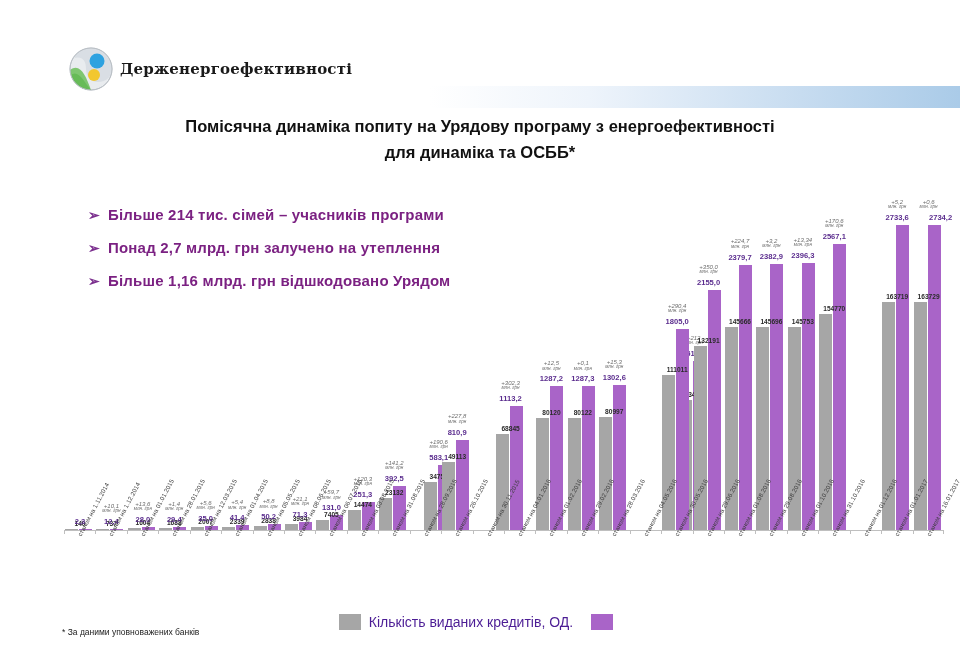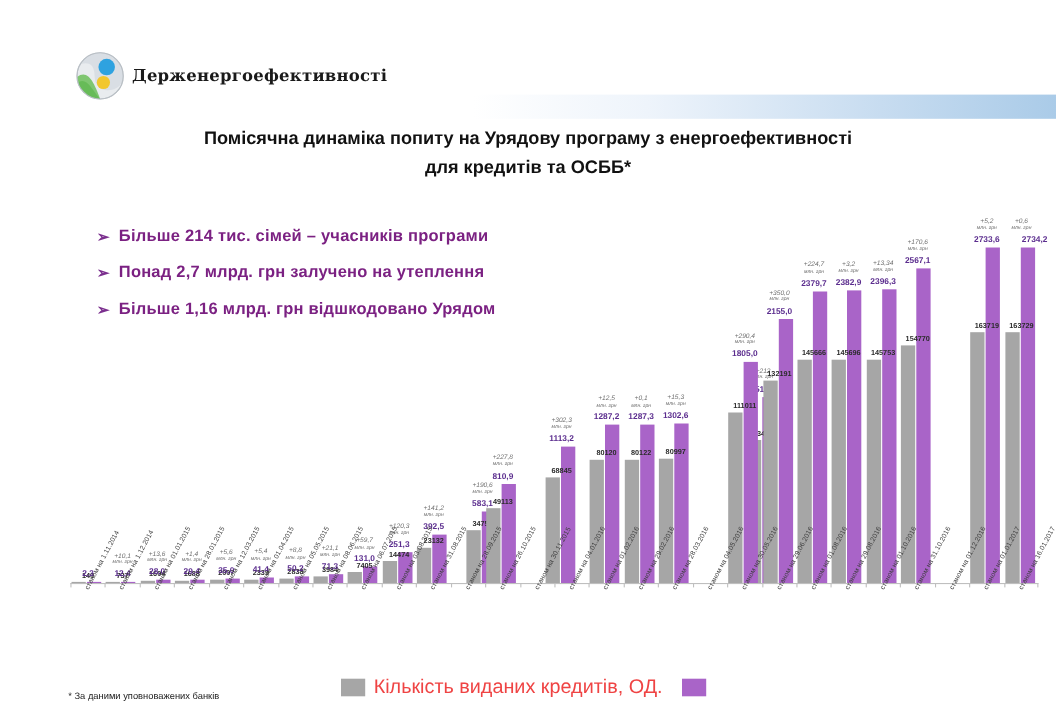--- a/index.html
+++ b/index.html
@@ -48,21 +48,21 @@
   .tick{position:absolute;top:350px;width:1px;height:4px;background:#bfbfbf;}
   
   #xlabels{position:absolute;left:64px;top:534px;width:880px;height:78px;}
   .xlab{
     position:absolute;top:0;font-size:6.2px;color:#3c3c3c;white-space:nowrap;
     transform:rotate(-62deg);transform-origin:left top;letter-spacing:.1px;
   }
   
   #legend{position:absolute;left:0;top:614px;width:960px;display:flex;justify-content:center;align-items:center;gap:10px;}
   .lg-swatch{width:22px;height:16px;display:inline-block;}
-  .lg-text{font-size:18px;color:#ef4444;white-space:nowrap;}
+  .lg-text{font-size:14px;color:#4c1d95;white-space:nowrap;}
   .lg-item{display:flex;align-items:center;gap:8px;margin-right:8px;}
   
   #footnote{position:absolute;left:62px;top:627px;font-size:8.5px;color:#222;white-space:nowrap;}
 </style>
 </head>
 <body>
 
 <div id="header">
   <div id="header-gradient"></div>
   <div id="logo">
@@ -81,21 +81,21 @@
       <circle cx="29" cy="15" r="7.5" fill="#2ea2e0"></circle>
       <circle cx="26" cy="29" r="6" fill="#f2c72e"></circle>
       <circle cx="23" cy="23" r="21" fill="none" stroke="#b9bfc5" stroke-width="1"></circle>
     </svg>
   </div>
   <div id="brand-name">Держенергоефективності</div>
 </div>
 
 <div id="title-block">
   <div class="title-line">Помісячна динаміка попиту на Урядову програму з енергоефективності</div>
-  <div class="title-line">для кредитів та ОСББ*</div>
+  <div class="title-line">для динаміка та ОСББ*</div>
 </div>
 
 <div id="bullets">
   <div class="bullet-row">
     <span class="bullet-marker">➢</span>
     <span class="bullet-text">Більше  214 тис.  сімей – учасників  програми</span>
   </div>
   <div class="bullet-row">
     <span class="bullet-marker">➢</span>
     <span class="bullet-text">Понад 2,7 млрд.  грн залучено на утеплення</span>

